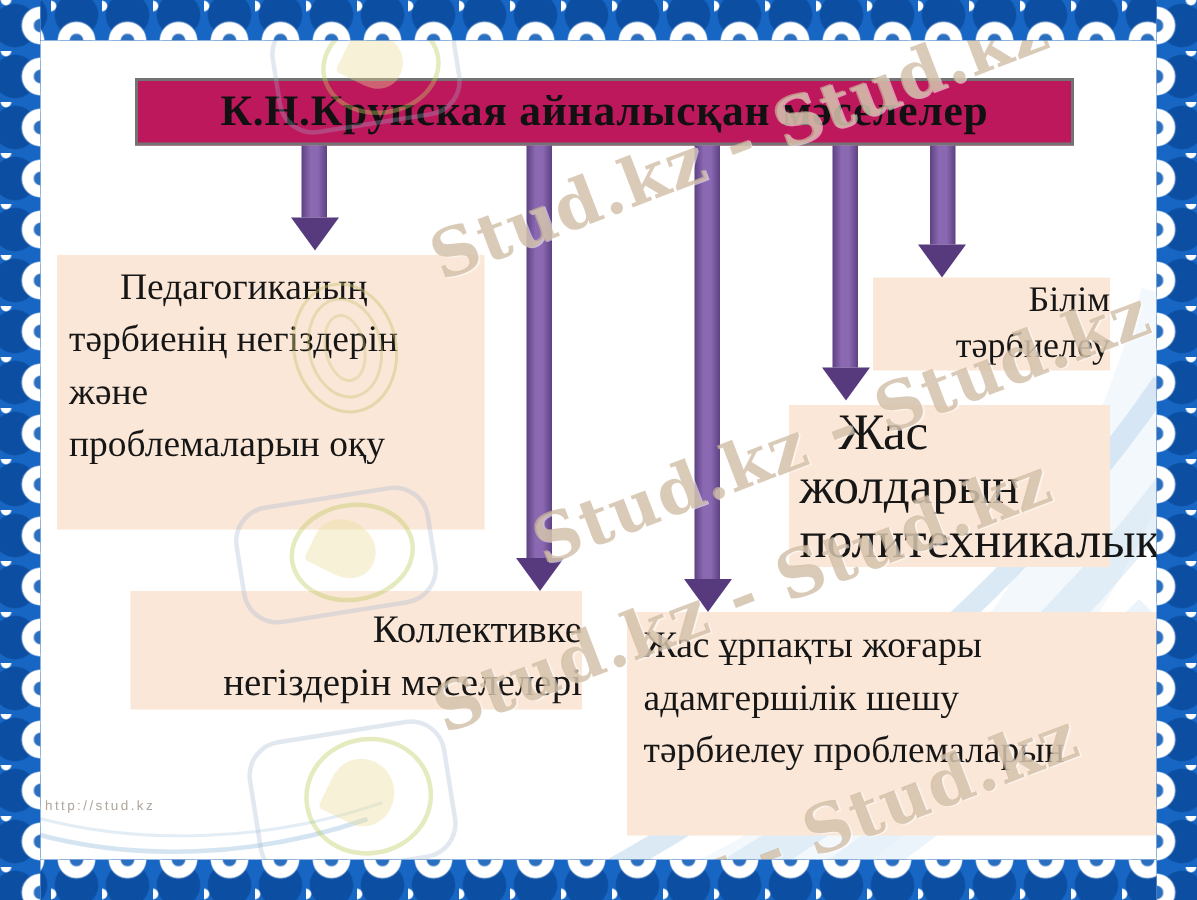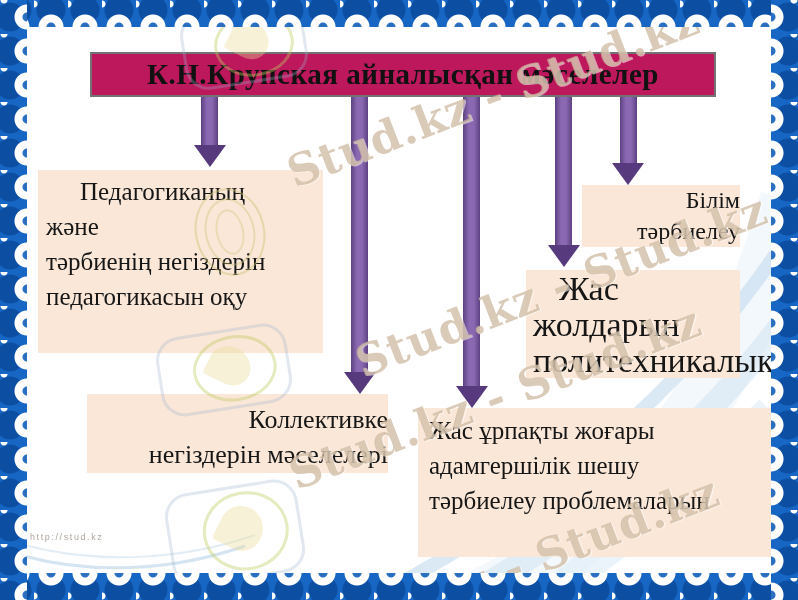--- a/index.html
+++ b/index.html
@@ -115,23 +115,23 @@
   <div class="ahead" style="left:344px;top:372px;"></div>
   <div class="abar" style="left:463px;top:97px;height:289px;"></div>
   <div class="ahead" style="left:456px;top:386px;"></div>
   <div class="abar" style="left:555px;top:97px;height:148px;"></div>
   <div class="ahead" style="left:548px;top:245px;"></div>
   <div class="abar" style="left:620px;top:97px;height:66px;"></div>
   <div class="ahead" style="left:612px;top:163px;"></div>
 
   <div class="tbox tbox1">
     <div class="ln ind">Педагогиканың</div>
+    <div class="ln">тәрбиенің негіздерін</div>
     <div class="ln">және</div>
-    <div class="ln">тәрбиенің негіздерін</div>
-    <div class="ln">педагогикасын оқу</div>
+    <div class="ln">проблемаларын оқу</div>
   </div>
 
   <div class="tbox tbox2 center">
     <div class="ln">Коллективке</div>
     <div class="ln">негіздерін мәселелері</div>
   </div>
 
   <div class="tbox tbox3">
     <div class="ln">Жас ұрпақты жоғары</div>
     <div class="ln">адамгершілік шешу</div>

